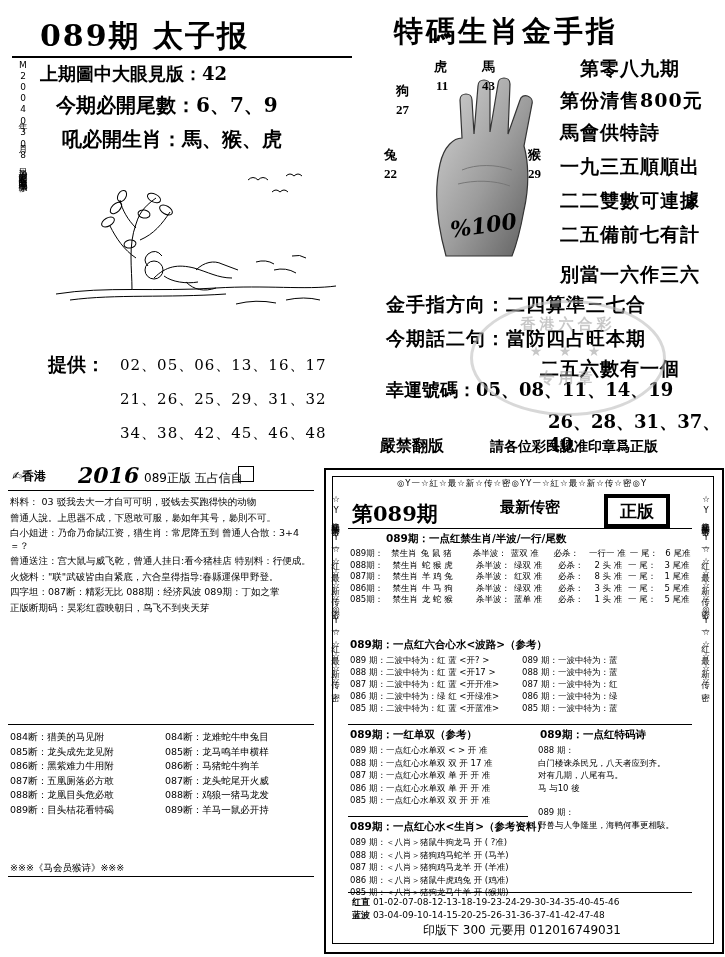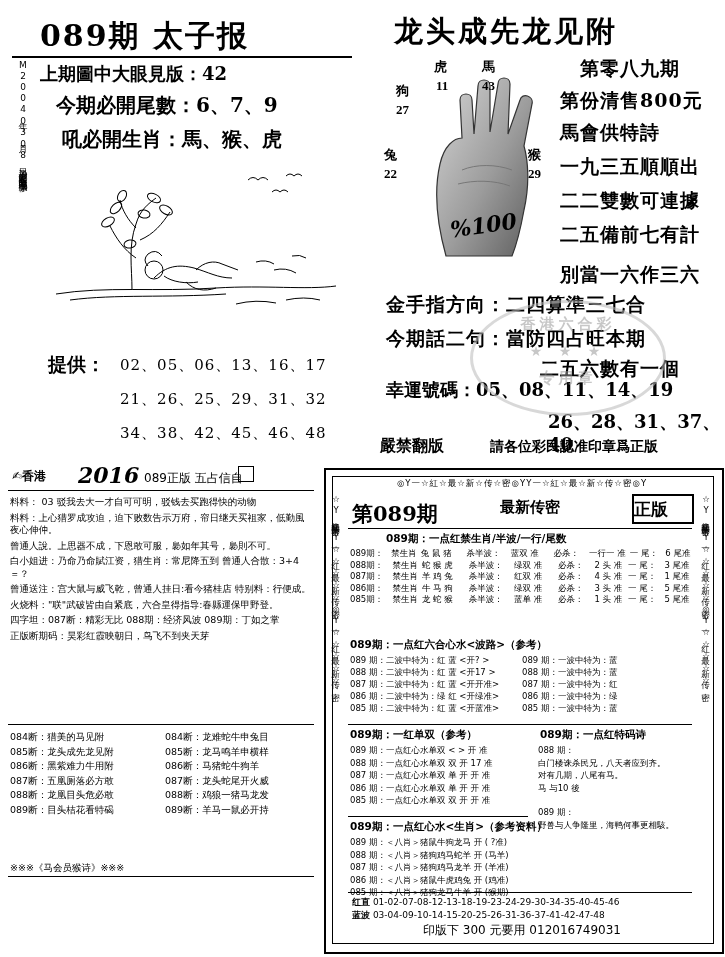--- a/index.html
+++ b/index.html
@@ -82,32 +82,32 @@
   #br{left:320px;top:460px;width:405px;height:497px;}
   #br-frame{left:324px;top:468px;width:396px;height:482px;border:2px solid #000;background:#fff;}
   #br-inner{left:332px;top:476px;width:380px;height:466px;border:1px solid #000;}
   .mar{position:absolute;font-size:8px;letter-spacing:1px;}
   #mar-top{left:336px;top:478px;width:372px;text-align:center;font-size:8.5px;}
   #mar-bot{left:336px;top:930px;width:372px;text-align:center;font-size:8.5px;}
   #mar-left{left:330px;top:494px;writing-mode:vertical-rl;text-orientation:upright;font-size:8.5px;height:430px;}
   #mar-right{left:700px;top:494px;writing-mode:vertical-rl;text-orientation:upright;font-size:8.5px;height:430px;}
   #issue{left:352px;top:500px;font-size:21px;font-weight:bold;font-family:"DejaVu Serif",serif;}
   #newest{left:500px;top:498px;font-size:15px;font-weight:bold;}
-  #zheng{left:632px;top:494px;width:58px;height:26px;border:2px solid #000000;text-align:left;font-size:17px;font-weight:bold;line-height:26px;}
+  #zheng{left:604px;top:494px;width:58px;height:26px;border:4px solid #000000;text-align:center;font-size:17px;font-weight:bold;line-height:26px;}
   #br-rule1{left:348px;top:528px;width:344px;border-top:1px solid #000;}
 
   .sec-h{font-size:10.5px;font-weight:bold;}
   #s1h{left:350px;top:532px;margin-left:36px;}
   #zodiac-tbl{left:350px;top:548px;width:344px;font-size:8.5px;line-height:11.5px;}
   .ztr{display:flex;gap:4px;white-space:nowrap;}
   .ztr span{display:inline-block;}
   .zc0{width:52px;}
   .zc1{width:30px;}
   .zc2{width:58px;}
-  .zc3{width:56px;}
+  .zc3{width:56px;text-align:right;}
   .zc4{width:54px;}
   .zc5{width:44px;}
   .zc6{width:40px;}
 
   #s2h{left:350px;top:638px;}
   #liuhe{left:350px;top:654px;width:344px;font-size:8.5px;line-height:12px;}
   .lrow{display:flex;white-space:nowrap;}
   .lrow .lc{width:172px;}
 
   #br-rule2{left:348px;top:724px;width:344px;border-top:1px solid #000;}
@@ -177,21 +177,21 @@
       </g>
     </svg>
   </div>
 
   <div class="abs" id="tl-offer">提供：</div>
   <div class="abs numrow" id="nr1">02、05、06、13、16、17</div>
   <div class="abs numrow" id="nr2">21、26、25、29、31、32</div>
   <div class="abs numrow" id="nr3">34、38、42、45、46、48</div>
 
   <div class="abs" id="tr"></div>
-  <div class="abs" id="tr-title">龙头成先龙见附</div>
+  <div class="abs" id="tr-title">特碼生肖金手指</div>
   <div class="abs tr-line" id="tr1">第零八九期</div>
   <div class="abs tr-line" id="tr2">第份清售800元</div>
   <div class="abs tr-line" id="tr3">馬會供特詩</div>
   <div class="abs tr-line" id="tr4">一九三五順順出</div>
   <div class="abs tr-line" id="tr5">二二雙數可連據</div>
   <div class="abs tr-line" id="tr6">二五備前七有計</div>
   <div class="abs tr-line" id="tr7">別當一六作三六</div>
   <div class="abs tr-line" id="tr8">金手指方向：二四算準三七合</div>
   <div class="abs tr-line" id="tr9">今期話二句：當防四占旺本期</div>
   <div class="abs tr-line" id="tr10">二五六數有一個</div>
@@ -241,21 +241,20 @@
 
   <div class="abs" id="bl"></div>
   <div class="abs" id="bl-hk">✍<span>香港</span></div>
   <div class="abs" id="bl-year">2016</div>
   <div class="abs" id="bl-iss"><span>089正版</span> <span>五占信自</span></div>
   <div class="abs" id="bl-box"></div>
   <div class="abs" id="bl-rule1"></div>
 
   <div class="abs" id="bl-body">
     <p class="bl-p">料料：  03  驳我去大一才自可可明，驳钱去买跑得快的动物</p>
-    <p class="bl-p">料料：上心猎罗成攻迫，迫下败数告示万府，帘日继天买祖家，低勤風夜心伸仲。</p>
     <p class="bl-p">曾通人說。上思器不成，下恩敢可服，裊如年其号，裊則不可。</p>
     <p class="bl-p">白小姐进：乃命乃命賦江资，猎生肖：常尼降五到  曾通人合散：3+4＝？</p>
     <p class="bl-p">曾通送注：宫大鼠与威飞乾，曾通人挂日:看今猪桂店  特别料：行便成。</p>
     <p class="bl-p">火烧料："联"武破皆由自紧底，六合皇得指导:春縣運保甲野登。</p>
     <p class="bl-p">四字坦：087断：精彩无比  088期：经济风波  089期：丁如之掌</p>
     <p class="bl-p">正版断期码：昊彩红霞映朝日，鸟飞不到夹天芽</p>
   </div>
   <div class="abs" id="bl-rule2"></div>
 
   <div class="abs" id="bl-cols">
@@ -316,21 +315,21 @@
       <span class="zc5">一  尾：</span>
       <span class="zc6">3  尾准</span>
     </div>
     <div class="ztr">
       <span class="zc0">087期：</span>
       <span class="zc1">禁生肖</span>
       <span class="zc2">羊  鸡  兔</span>
       <span class="zc3">杀半波：</span>
       <span class="zc4">红双  准</span>
       <span class="zc5">必杀：</span>
-      <span class="zc6">4  头  准</span>
+      <span class="zc6">8  头  准</span>
       <span class="zc5">一  尾：</span>
       <span class="zc6">1  尾准</span>
     </div>
     <div class="ztr">
       <span class="zc0">086期：</span>
       <span class="zc1">禁生肖</span>
       <span class="zc2">牛  马  狗</span>
       <span class="zc3">杀半波：</span>
       <span class="zc4">绿双  准</span>
       <span class="zc5">必杀：</span>

